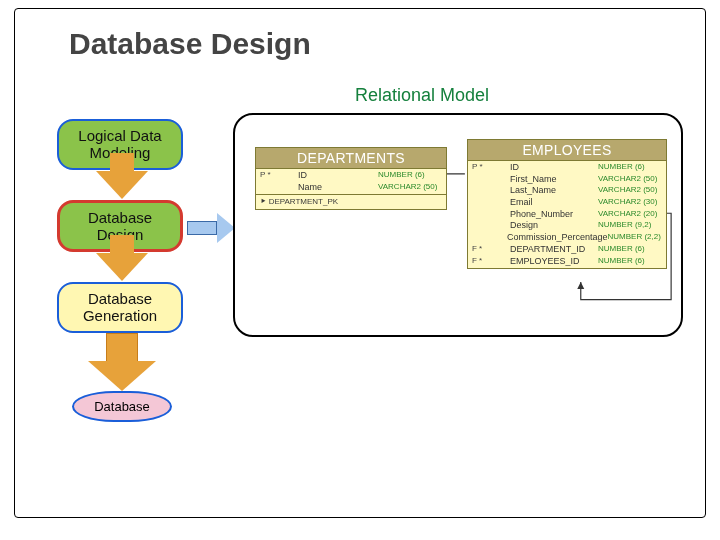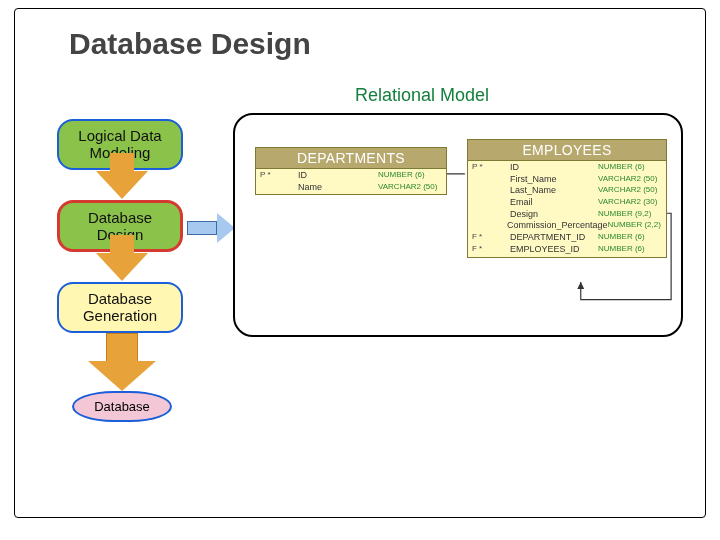--- a/index.html
+++ b/index.html
@@ -202,20 +202,21 @@
           <span class="flags">P *</span>
           <span class="col1">ID</span>
           <span class="col2">NUMBER (6)</span>
         </div>
           <div class="row">
           <span class="flags"></span>
           <span class="col1">Name</span>
           <span class="col2">VARCHAR2 (50)</span>
         </div>
         </div>
+      <div class="foot">⯈ <span>DEPARTMENT_PK</span></div>
     </div>
 
     <div id="emp" class="tbl">
       <div class="hdr">EMPLOYEES</div>
       <div class="body">
           <div class="row">
           <span class="flags">P *</span>
           <span class="col1">ID</span>
           <span class="col2">NUMBER (6)</span>
         </div>
@@ -229,20 +230,25 @@
           <span class="col1">Last_Name</span>
           <span class="col2">VARCHAR2 (50)</span>
         </div>
           <div class="row">
           <span class="flags"></span>
           <span class="col1">Email</span>
           <span class="col2">VARCHAR2 (30)</span>
         </div>
           <div class="row">
           <span class="flags"></span>
+          <span class="col1">Phone_Number</span>
+          <span class="col2">VARCHAR2 (20)</span>
+        </div>
+          <div class="row">
+          <span class="flags"></span>
           <span class="col1">Design</span>
           <span class="col2">NUMBER (9,2)</span>
         </div>
           <div class="row">
           <span class="flags"></span>
           <span class="col1">Commission_Percentage</span>
           <span class="col2">NUMBER (2,2)</span>
         </div>
           <div class="row">
           <span class="flags">F *</span>

